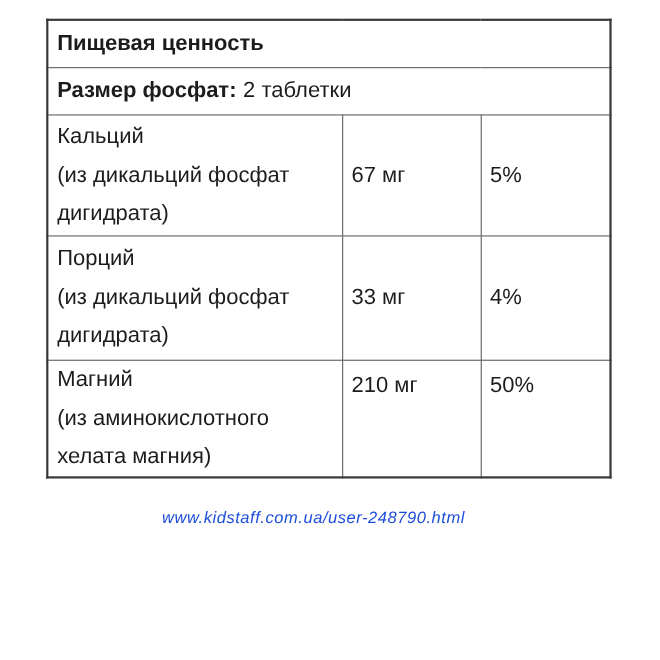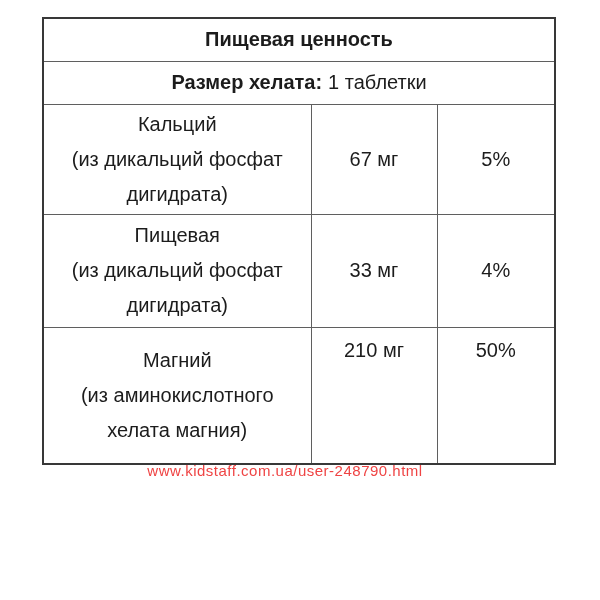--- a/index.html
+++ b/index.html
@@ -10,21 +10,20 @@
     height: 600px;
     font-family: "Liberation Sans", "DejaVu Sans", sans-serif;
     color: #1c1c1c;
     overflow: hidden;
   }
   .stage {
     position: relative;
     width: 600px;
     height: 600px;
     background: #ffffff;
-    text-align: center;
   }
   table.nutrition {
     position: absolute;
     left: 42px;
     top: 17px;
     width: 512px;
     border-collapse: collapse;
     table-layout: fixed;
     border: 2px solid #383838;
     font-size: 20px;
@@ -36,21 +35,21 @@
     overflow: hidden;
   }
   .b { font-weight: bold; }
   .label-span { font-weight: bold; margin-right: 6px; }
   tr.r-title    { height: 43px; }
   tr.r-serving  { height: 43px; }
   tr.r-servings { height: 44px; }
   tr.r-head     { height: 107px; }
   tr.r-data1    { height: 110px; }
   tr.r-data2    { height: 113px; }
-  tr.r-data3    { height: 137px; }
+  tr.r-data3    { height: 107px; }
   tr.r-head td {
     vertical-align: top;
     padding-top: 7px;
     font-weight: bold;
     line-height: 35px;
   }
   .pre { white-space: pre-line; }
   td.name-cell {
     line-height: 35px;
     margin-left: 44px;
@@ -84,52 +83,52 @@
       <col style="width:126px">
       <col style="width:118px">
     </colgroup>
     <tbody>
       <tr class="r-title">
         <td colspan="3" class="b">Пищевая ценность</td>
       </tr>
 
       <tr class="r-serving">
         <td colspan="3">
-          <span class="label-span">Размер хелата:</span><span>1 таблетки</span>
+          <span class="label-span">Размер фосфат:</span><span>2 таблетки</span>
         </td>
       </tr>
 
 
 
       <tr class="r-data1">
         <td class="name-cell">
           <div>Кальций</div>
           <div class="pre">(из дикальций фосфат
 дигидрата)</div>
         </td>
         <td class="val">67 мг</td>
         <td class="val">5%</td>
       </tr>
 
       <tr class="r-data2">
         <td class="name-cell">
-          <div>Пищевая</div>
+          <div>Порций</div>
           <div class="pre">(из дикальций фосфат
 дигидрата)</div>
         </td>
         <td class="val">33 мг</td>
         <td class="val">4%</td>
       </tr>
 
       <tr class="r-data3 top-vals">
         <td class="name-cell">
           <div>Магний</div>
           <div class="pre">(из аминокислотного
 хелата магния)</div>
         </td>
         <td class="val">210 мг</td>
         <td class="val">50%</td>
       </tr>
     </tbody>
   </table>
 
-  <div class="watermark" style="color: #ef4444;">www.kidstaff.com.ua/user-248790.html</div>
+  <div class="watermark" style="color: #1d4ed8; font-style: italic;">www.kidstaff.com.ua/user-248790.html</div>
 </div>
 
 </body></html>

